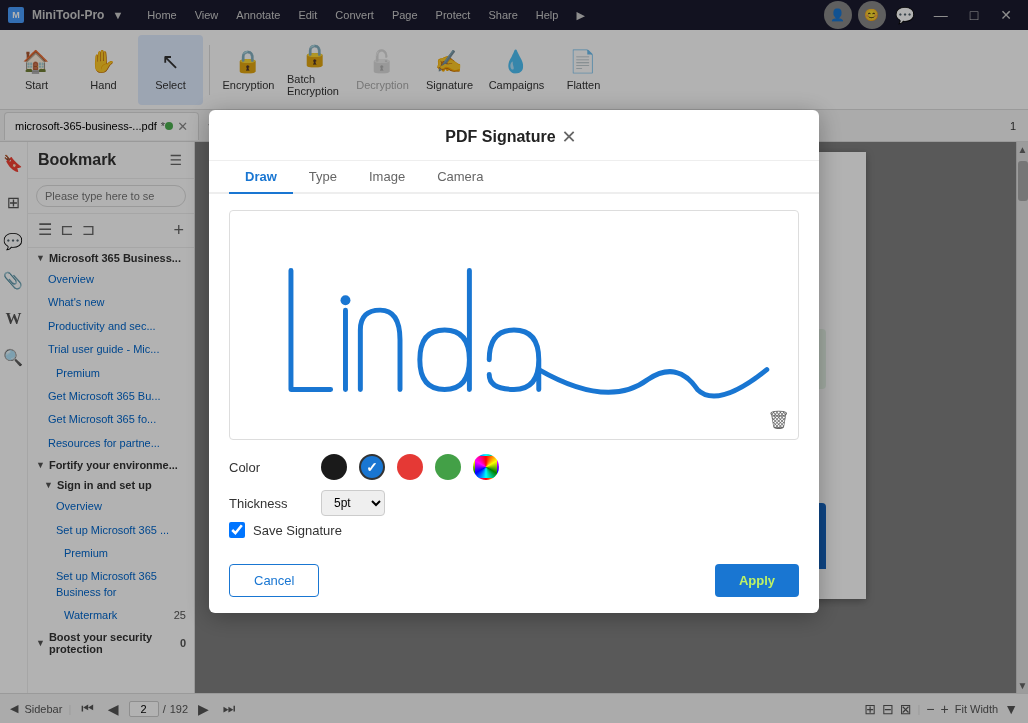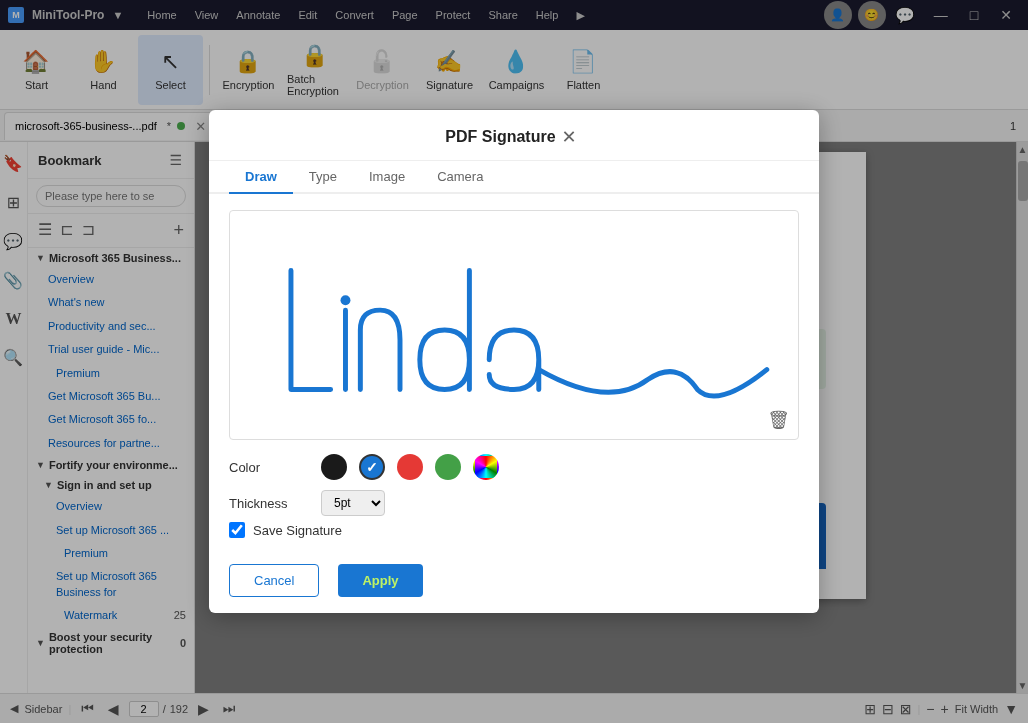--- a/index.html
+++ b/index.html
@@ -55,21 +55,20 @@
       height: 32px;
       background: #f5f5f5;
       border-bottom: 1px solid #ddd;
       display: flex;
       align-items: center;
       padding: 0 4px;
     }
     .tab {
       display: flex;
       align-items: center;
-      gap: 6px;
       padding: 4px 10px;
       background: #fff;
       border: 1px solid #ddd;
       border-bottom: none;
       border-radius: 4px 4px 0 0;
       font-size: 11px;
       cursor: pointer;
       height: 28px;
     }
     .tab-dot { width: 8px; height: 8px; border-radius: 50%; background: #4CAF50; }
@@ -100,21 +99,21 @@
       flex-direction: column;
       overflow: hidden;
     }
     .sidebar-header {
       padding: 8px 10px;
       display: flex;
       align-items: center;
       justify-content: space-between;
       border-bottom: 1px solid #eee;
     }
-    .sidebar-title { font-size: 13px; font-weight: 600; color: #333; }
+    .sidebar-title { font-size: 16px; font-weight: 600; color: #333; }
     .sidebar-icons { display: flex; gap: 6px; }
     .sidebar-icon { color: #666; font-size: 14px; cursor: pointer; padding: 2px; }
     .sidebar-search {
       padding: 6px 8px;
       border-bottom: 1px solid #eee;
     }
     .sidebar-search input {
       width: 100%;
       padding: 4px 8px;
       border: 1px solid #ddd;
@@ -309,22 +308,22 @@
       display: flex;
       align-items: center;
       gap: 8px;
       font-size: 13px;
       color: #333;
     }
     .save-sig-row input[type="checkbox"] { width: 16px; height: 16px; cursor: pointer; }
 
     .modal-footer {
       display: flex;
-      justify-content: flex-start;
-      gap: 19px;
+      justify-content: space-between;
+      gap: 6px;
       padding: 10px 20px 16px;
     }
     .btn-cancel {
       padding: 8px 24px;
       border: 1px solid #1976d2;
       border-radius: 4px;
       color: #1976d2;
       background: #fff;
       font-size: 13px;
       cursor: pointer;

